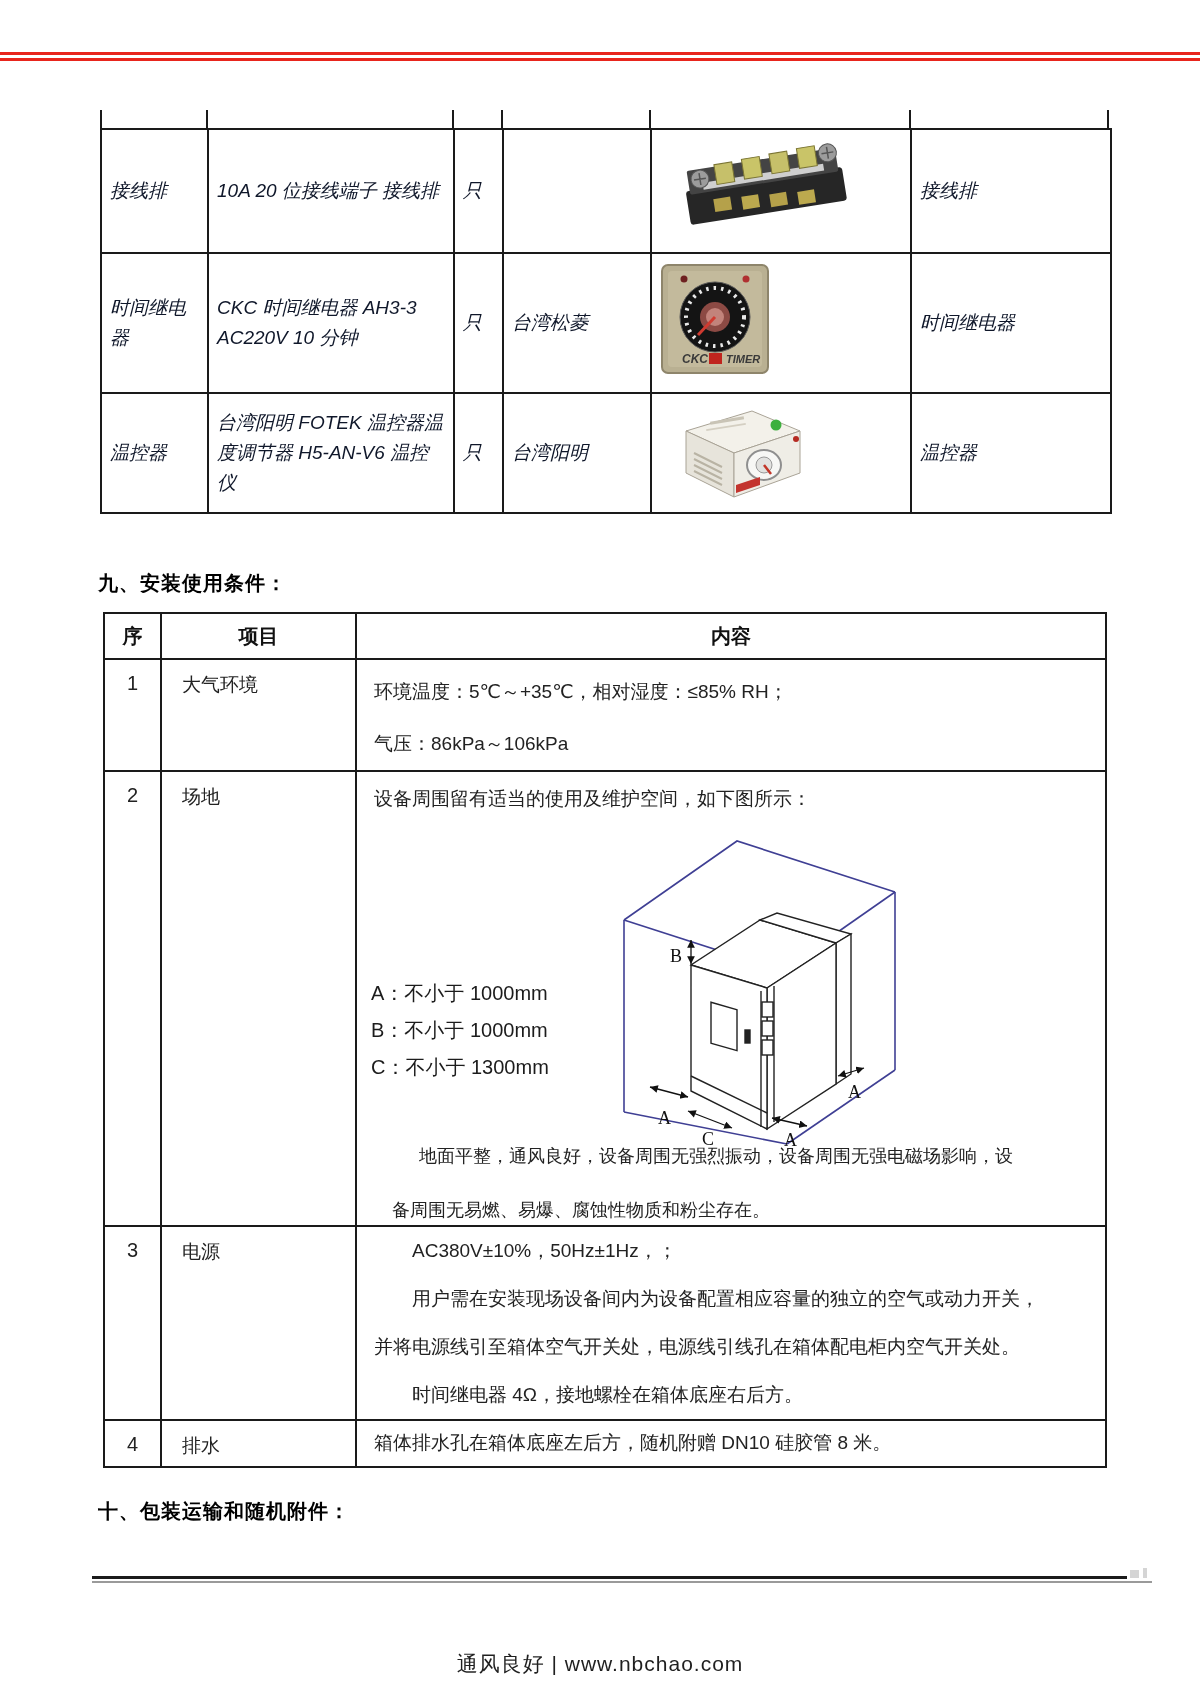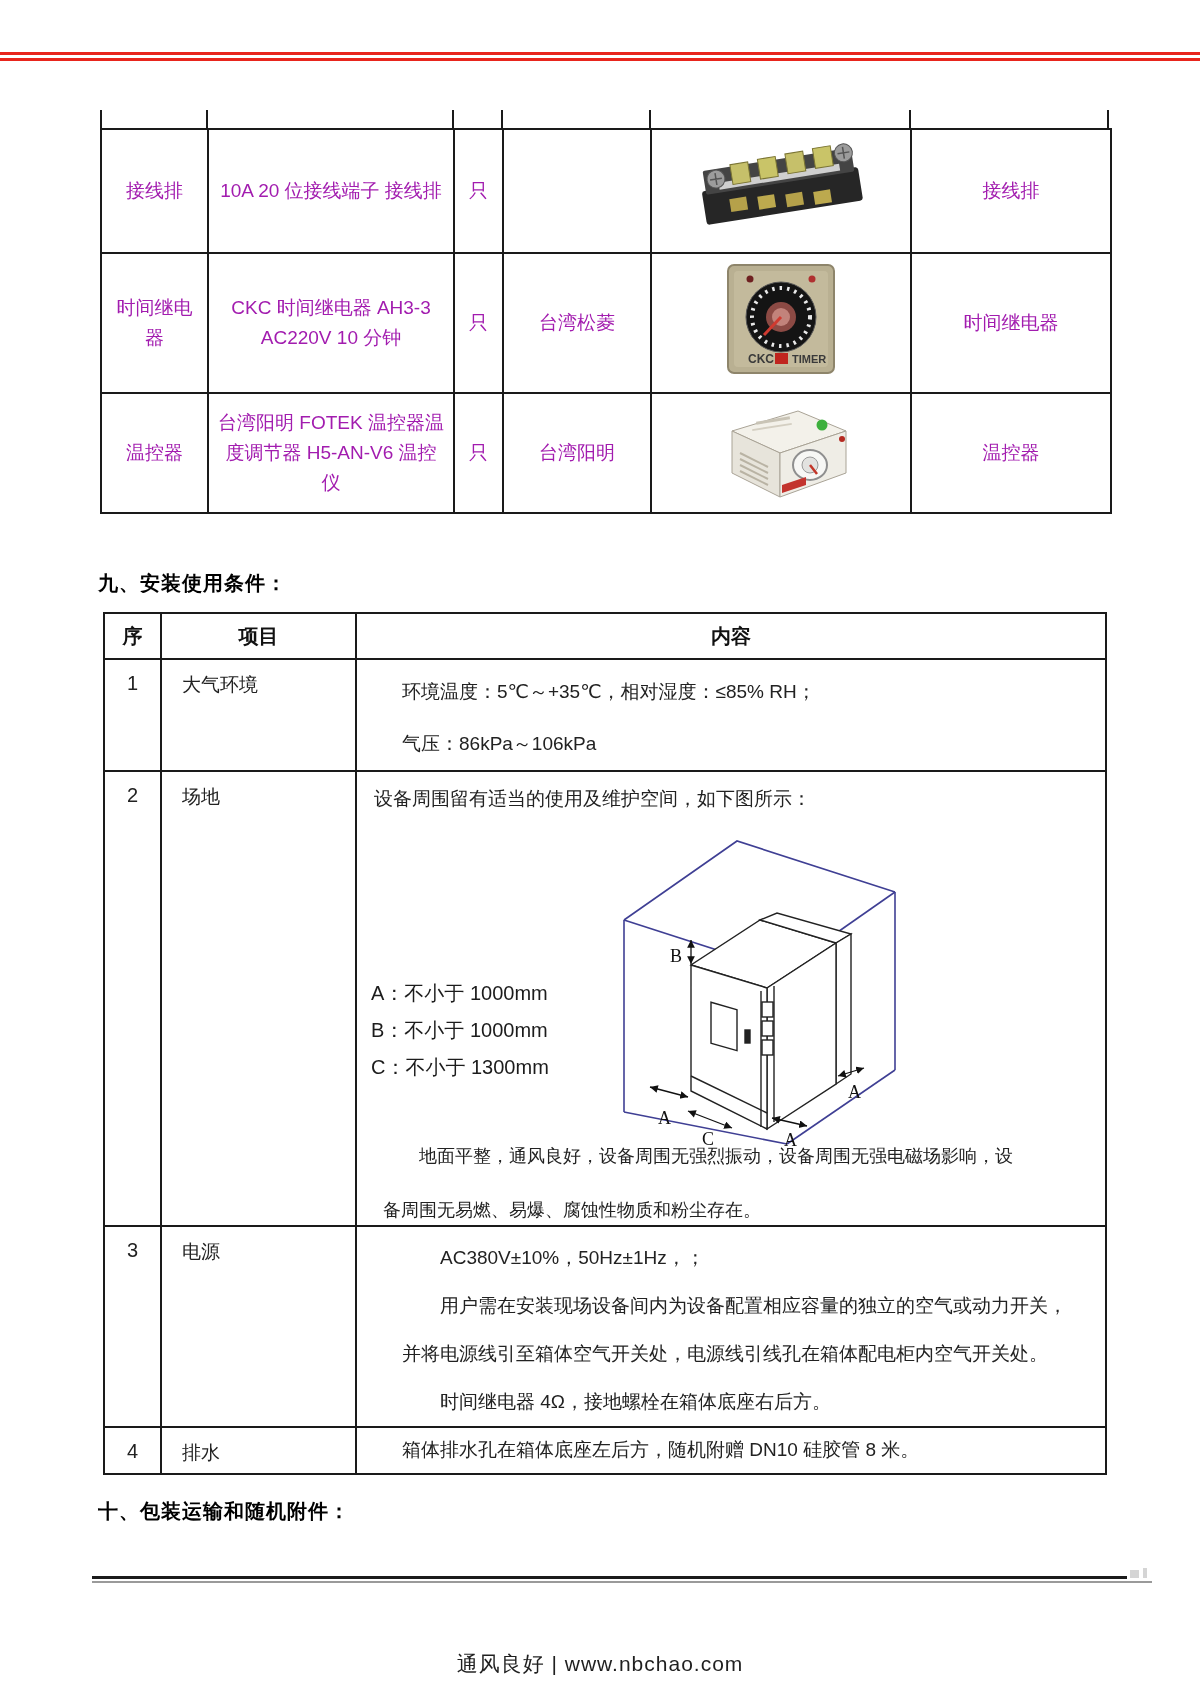--- a/index.html
+++ b/index.html
@@ -9,28 +9,28 @@
   }
   .abs{position:absolute;}
   
   .red-rule{position:absolute;left:0;width:1200px;height:3px;background:#e8251d;}
   
   .tick{position:absolute;top:110px;width:2px;height:18px;background:#1a1a1a;}
   
   table{border-collapse:collapse;table-layout:fixed;}
   td,th{border:2px solid #1a1a1a;font-weight:400;}
   .t1{position:absolute;left:100px;top:128px;width:1010px;}
-  .t1 td{font-size:19px;text-align:center;vertical-align:middle;padding:0 8px;line-height:30px;color:#a21caf;}
+  .t1 td{font-size:19px;vertical-align:middle;padding:0 8px;line-height:30px;color:#0f172a;font-style:italic;}
   .t2{position:absolute;left:103px;top:612px;width:1002px;}
   .t2 th{font-size:20px;font-weight:700;text-align:center;vertical-align:middle;color:#111;}
   .t2 td{font-size:19px;vertical-align:top;color:#222;}
   .t2 td.no{text-align:center;padding-top:12px;font-size:20px;}
   .t2 td.item{padding:12px 0 0 20px;border-radius:6px;}
   .t2 td.content{padding:0;position:relative;}
-  .cline{padding-left:17px;line-height:48px;white-space:nowrap;margin-left:28px;}
+  .cline{padding-left:17px;line-height:48px;white-space:nowrap;}
   .cline.sp{line-height:52px;}
   .cline.indent{padding-left:55px;}
   .heading{position:absolute;left:98px;font-size:20px;font-weight:700;color:#000;letter-spacing:1px;text-align:center;}
   
   .intro{position:absolute;left:17px;top:14px;font-size:19px;white-space:nowrap;}
   .legend{position:absolute;left:14px;top:203px;font-size:20px;line-height:37px;white-space:nowrap;color:#1c1c1c;}
   .para{position:absolute;font-size:18px;white-space:nowrap;}
   
   .f-line1{position:absolute;left:92px;top:1576px;width:1035px;height:3px;background:#1b1b1b;}
   .f-line2{position:absolute;left:92px;top:1581px;width:1060px;height:2px;background:#9a9a9a;}
@@ -224,29 +224,29 @@
             <line x1="170" y1="292" x2="205" y2="300" marker-start="url(#ahr)" marker-end="url(#ah)"></line>
             <line x1="236" y1="250" x2="262" y2="242" marker-start="url(#ahr)" marker-end="url(#ah)"></line>
           </g>
           <text x="68" y="136" font-size="18" fill="#111">B</text>
           <text x="56" y="298" font-size="18" fill="#111">A</text>
           <text x="100" y="319" font-size="18" fill="#111">C</text>
           <text x="182" y="320" font-size="18" fill="#111">A</text>
           <text x="246" y="272" font-size="18" fill="#111">A</text>
         </svg>
         <div class="para" style="left:62px;top:372px">地面平整，通风良好，设备周围无强烈振动，设备周围无强电磁场影响，设</div>
-        <div class="para" style="left:26px;top:426px">备周围无易燃、易爆、腐蚀性物质和粉尘存在。</div>
+        <div class="para" style="left:35px;top:426px">备周围无易燃、易爆、腐蚀性物质和粉尘存在。</div>
       </td>
     </tr>
 
     <tr style="height:192px">
       <td class="no">3</td>
       <td class="item">电源</td>
       <td class="content">
-        <div class="cline indent" style="padding-top:7px">AC380V±10%，50Hz±1Hz，；</div>
+        <div class="cline indent" style="padding-top:0">AC380V±10%，50Hz±1Hz，；</div>
         <div class="cline indent">用户需在安装现场设备间内为设备配置相应容量的独立的空气或动力开关，</div>
         <div class="cline">并将电源线引至箱体空气开关处，电源线引线孔在箱体配电柜内空气开关处。</div>
         <div class="cline indent">时间继电器 4Ω，接地螺栓在箱体底座右后方。</div>
       </td>
     </tr>
 
     <tr style="height:47px">
       <td class="no">4</td>
       <td class="item">排水</td>
       <td class="content">

